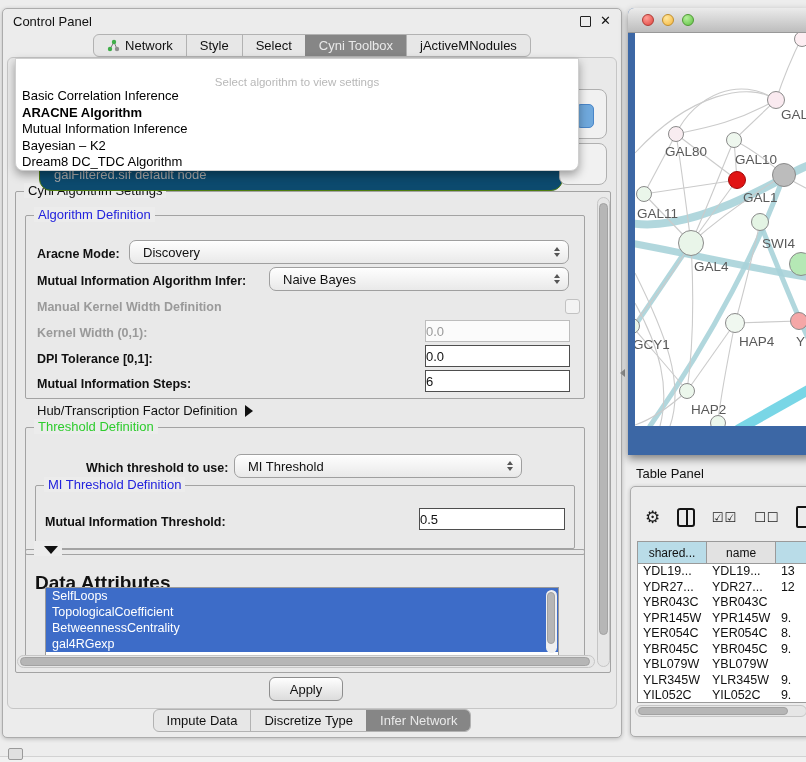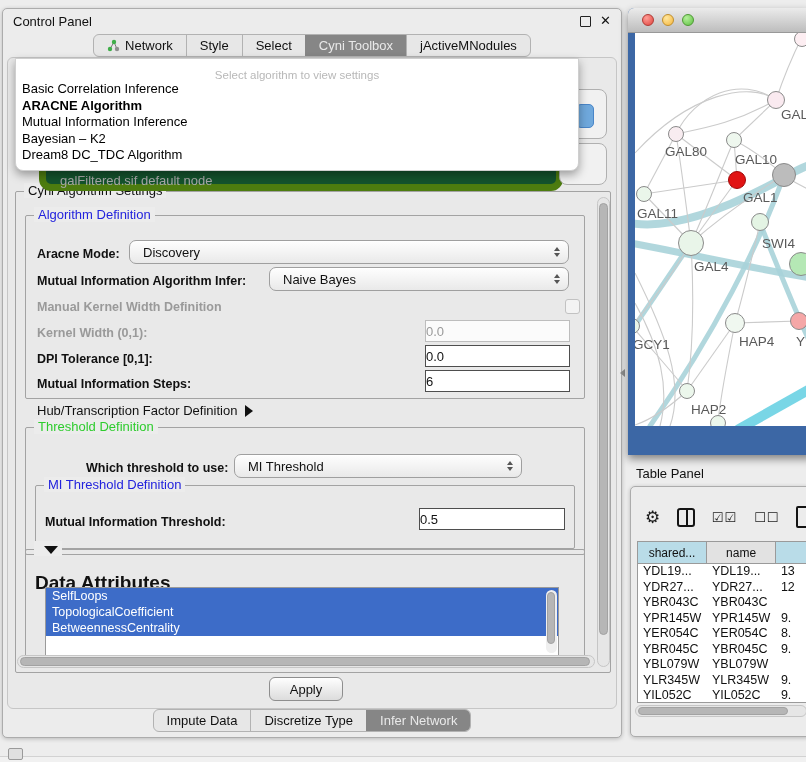--- a/index.html
+++ b/index.html
@@ -40,21 +40,21 @@
     font-size:13px;color:#111;display:flex;align-items:center;justify-content:flex-start;padding-right:6px;}
   .field.dis{border-color:#bdbdbd;background:#fbfbfb;color:#9a9a9a;}
   .cb{position:absolute;width:13px;height:13px;border:1px solid #c2c2c2;border-radius:3px;background:#f3f3f3;}
   .tri-r{display:inline-block;width:0;height:0;border-top:6px solid transparent;border-bottom:6px solid transparent;
     border-left:8px solid #111;margin-left:8px;vertical-align:-2px;}
   .tri-d{display:inline-block;width:0;height:0;border-left:7px solid transparent;border-right:7px solid transparent;
     border-top:8px solid #111;margin-left:6px;vertical-align:-1px;}
   
   .overlay{position:absolute;background:#fff;border:1px solid #cfcfcf;border-radius:0 0 8px 8px;
     box-shadow:0 4px 10px rgba(0,0,0,.35);z-index:20;}
-  .prompt{text-align:center;font-size:11.5px;color:#b8b8b8;padding-top:10px;}
+  .prompt{text-align:center;font-size:11.5px;color:#b8b8b8;padding-top:17px;}
   .mi{font-size:13px;color:#000;padding:1px 0 1px 6px;line-height:14.6px;white-space:nowrap;}
   .mi.bold{font-weight:bold;}
   
   .attrlist{position:absolute;background:#fff;border:1px solid #9a9a9a;overflow:hidden;}
   .attr{height:16px;line-height:16px;font-size:12.5px;color:#fff;background:#3d6cc8;padding-left:6px;white-space:nowrap;}
   
   .sb-track{position:absolute;background:#e6e6e6;border:1px solid #c6c6c6;border-radius:7px;box-sizing:border-box;}
   .sb-thumb{position:absolute;background:#b6b6b6;border:1px solid #a2a2a2;border-radius:6px;box-sizing:border-box;}
   
   .btn{position:absolute;border:1px solid #8e8e8e;border-radius:6px;background:linear-gradient(#fefefe,#dcdcdc);
@@ -116,22 +116,22 @@
           <span>Cyni Toolbox</span>
         </div>
         <div class="tab">
           <span>jActiveMNodules</span>
         </div>
       </div>
   </div>
 
   <div class="pane" style="left:4px;top:48px;width:608px;height:650px;"></div>
 
-  <div class="abs" style="left:36px;top:150px;width:524px;height:32px;border:7px solid #4d7c0f;border-radius:12px;
-              background:#14532d;z-index:2;box-sizing:border-box;">
+  <div class="abs" style="left:36px;top:150px;width:524px;height:32px;border:1px solid #4d7c0f;border-radius:12px;
+              background:#0c4a6e;z-index:2;box-sizing:border-box;">
     <span style="display:block;padding-left:14px;line-height:30px;font-size:13px;color:#a8a8a8;">galFiltered.sif default node</span>
   </div>
 
   <div class="abs" style="left:556px;top:80px;width:46px;height:48px;border:1px solid #b0b0b0;border-radius:8px;background:#f1f1f1;z-index:2;">
     <div class="abs" style="left:16px;top:14px;width:16px;height:22px;background:#6fa8dc;border:1px solid #4a86c8;border-radius:5px;"></div>
   </div>
   <div class="abs" style="left:556px;top:134px;width:46px;height:40px;border:1px solid #b0b0b0;border-radius:8px;background:#f1f1f1;z-index:2;"></div>
 
   <div class="overlay" style="left:12px;top:49px;width:562px;height:111px;">
     <div class="prompt">Select algorithm to view settings</div>
@@ -213,20 +213,21 @@
     <span class="legend">
       <span class="tri-d"></span>
     </span>
   </div>
   <span class="lbl" style="left:32px;top:563px;font-size:19px;">Data Attributes</span>
   <div class="attrlist" style="left:42px;top:578px;width:512px;height:68px;">
     <div id="attr-list">
         <div class="attr">SelfLoops</div>
         <div class="attr">TopologicalCoefficient</div>
         <div class="attr">BetweennessCentrality</div>
+        <div class="attr">gal4RGexp</div>
       </div>
     <div class="sb-track" style="right:1px;top:2px;width:11px;height:63px;border:none;background:#efefef;">
       <div class="sb-thumb" style="left:1px;top:2px;width:8px;height:52px;"></div>
     </div>
   </div>
 
   <div class="sb-track" style="left:14px;top:646px;width:578px;height:13px;">
     <div class="sb-thumb" style="left:2px;top:1px;width:570px;height:9px;"></div>
   </div>
 

